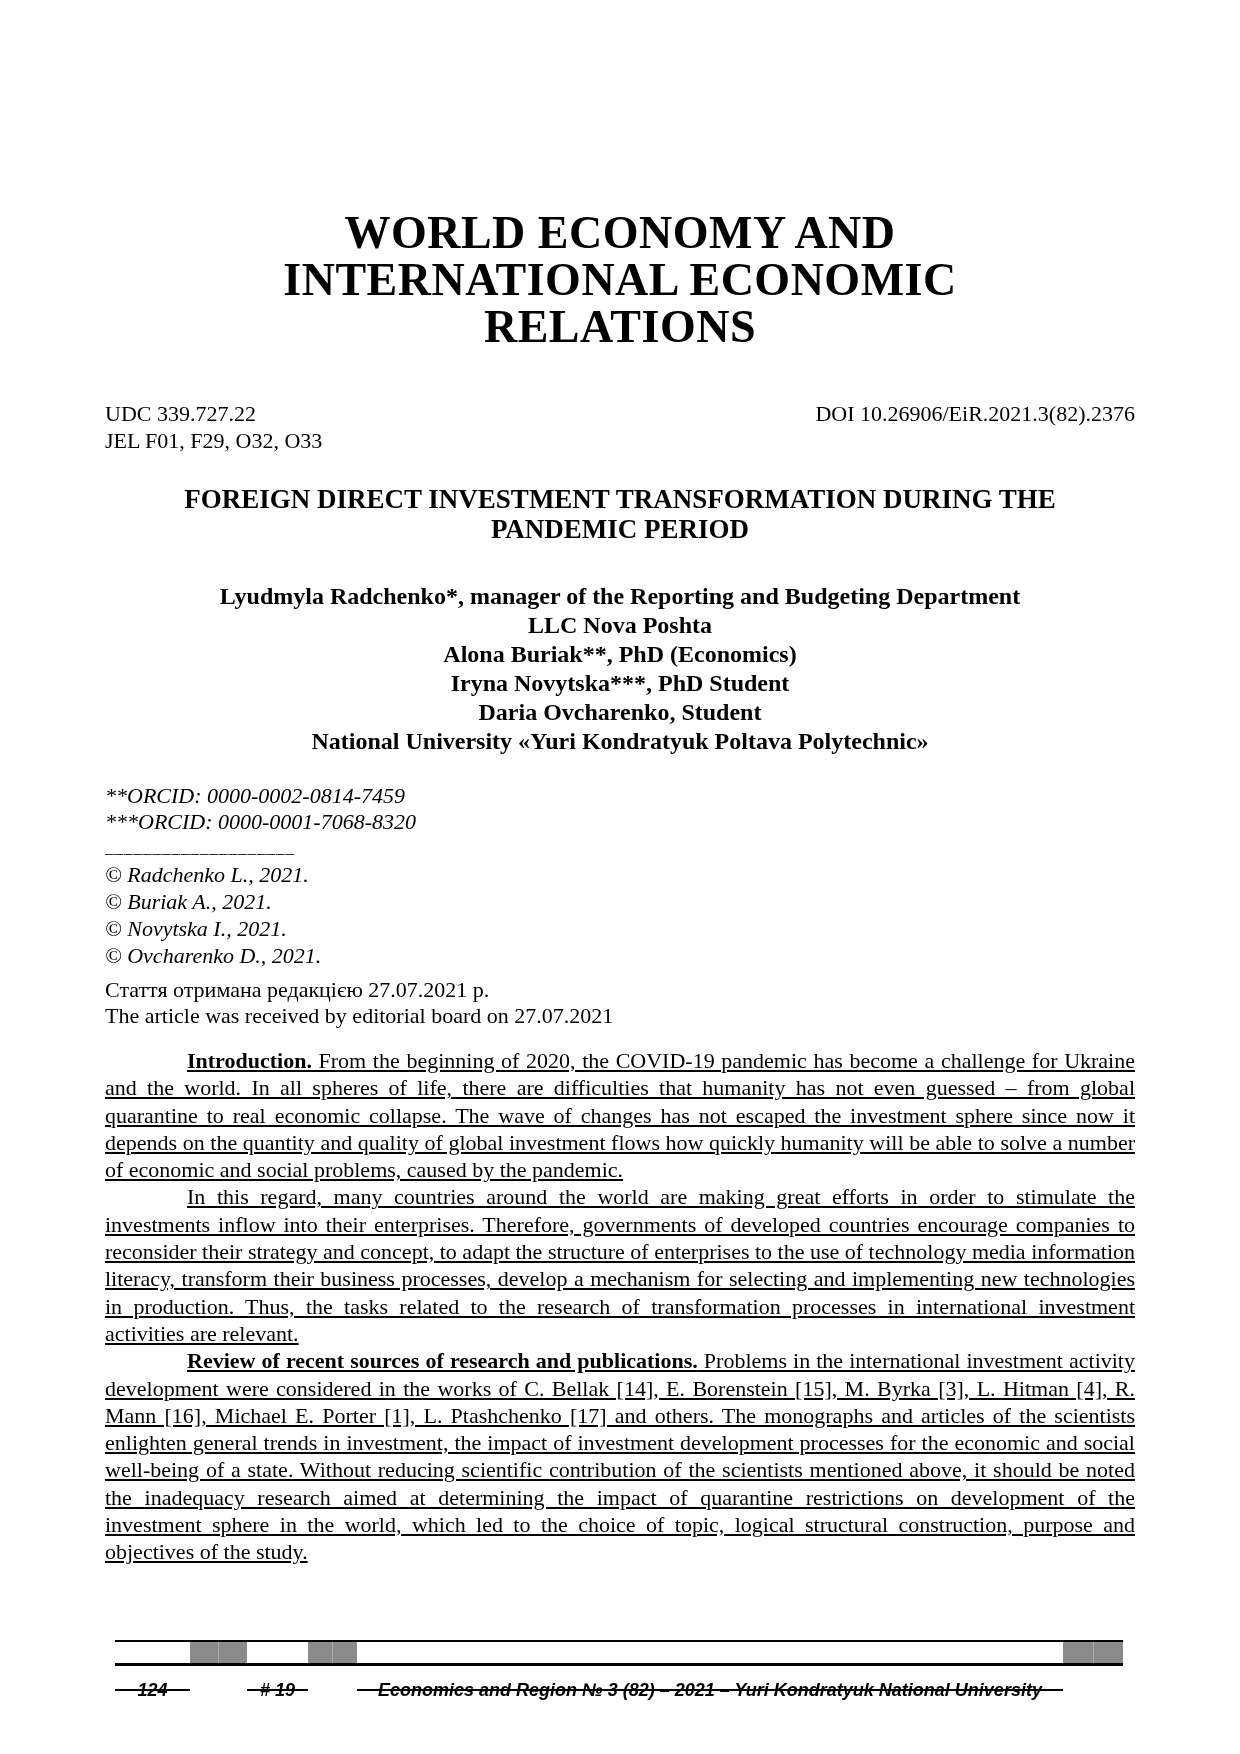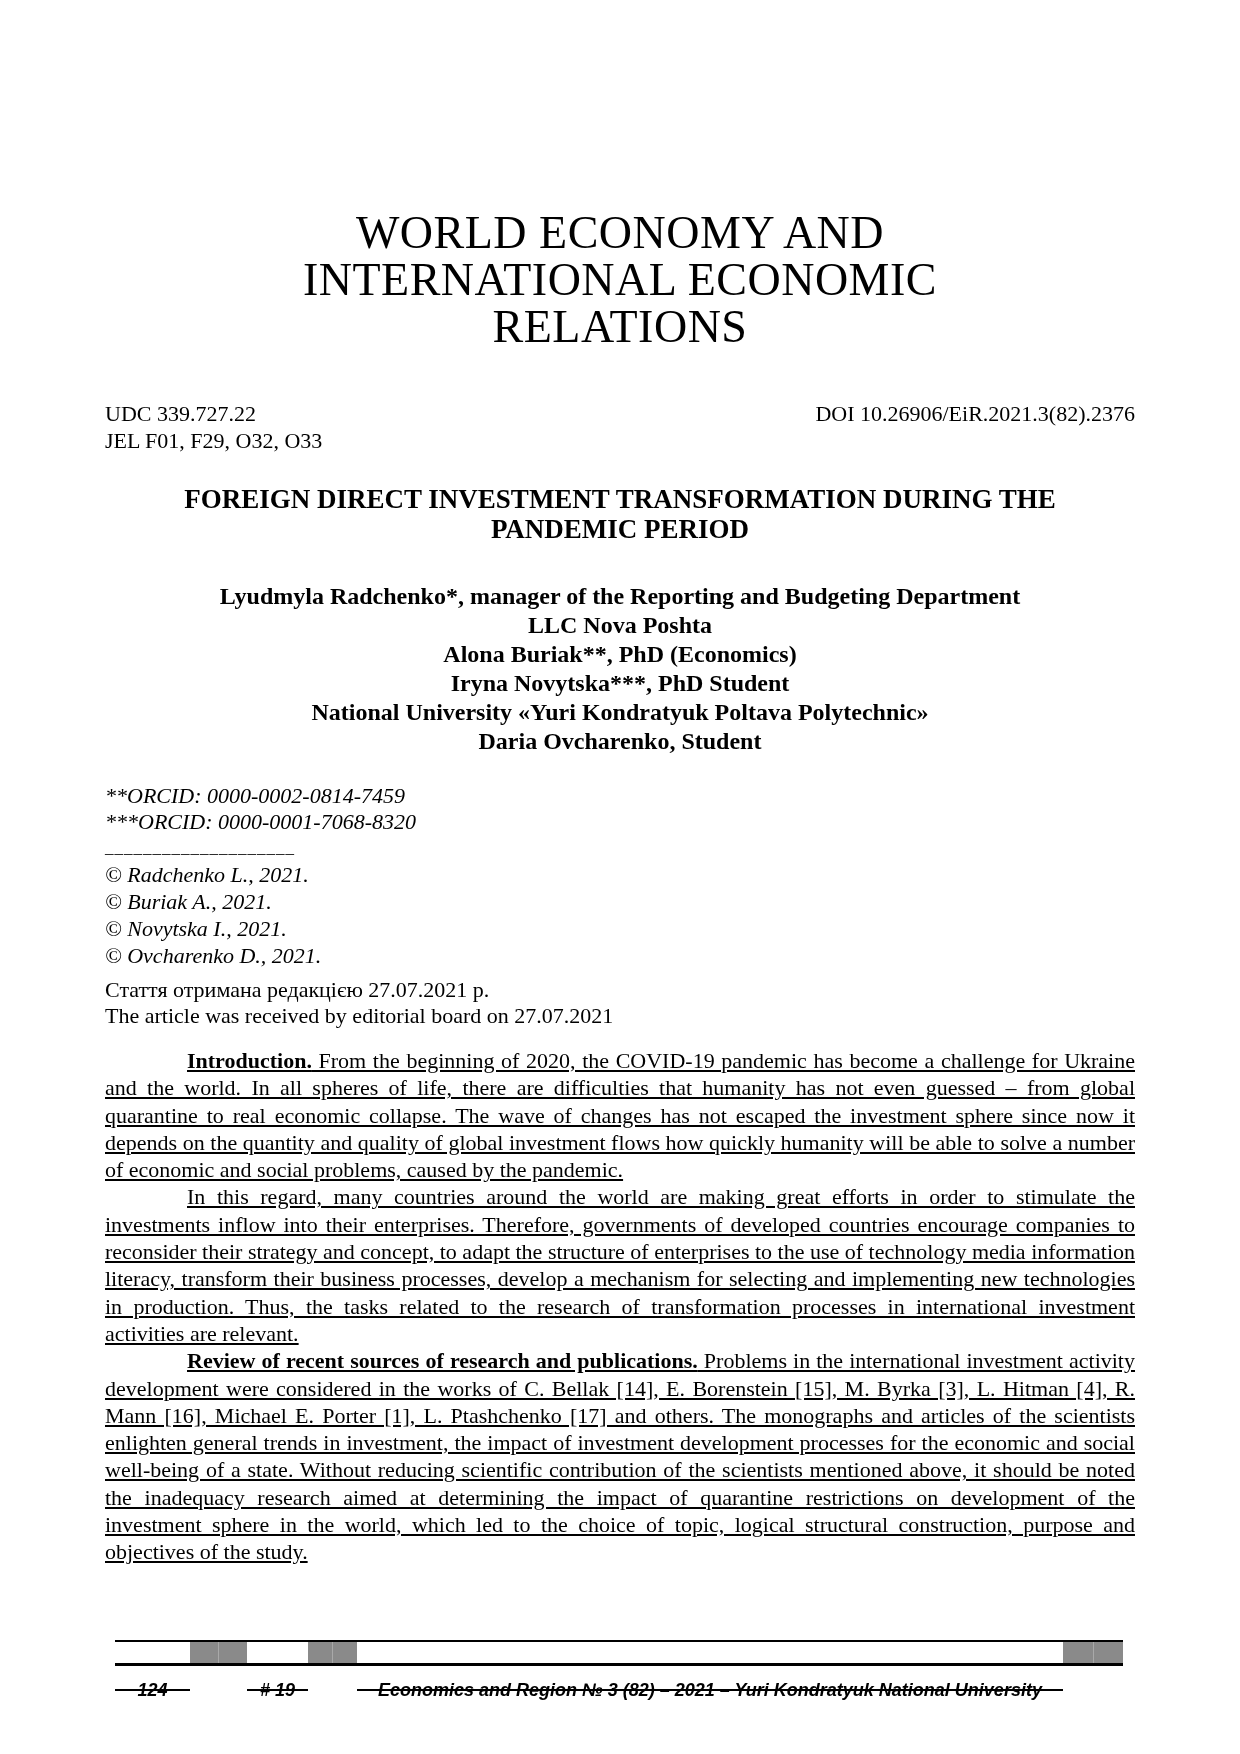--- a/index.html
+++ b/index.html
@@ -7,21 +7,21 @@
     width: 1240px; height: 1754px;
     background: #ffffff; color: #000000;
     font-family: "Liberation Serif", "DejaVu Serif", serif;
     position: relative; overflow: hidden;
   }
   .content {
     position: absolute; left: 105px; top: 0; width: 1030px;
   }
   .journal-title {
     margin-top: 209px;
-    font-size: 46px; line-height: 47px; font-weight: normal;
+    font-size: 46px; line-height: 47px; font-weight: bold;
     text-align: center; letter-spacing: 0.5px;
   }
   .meta-row {
     margin-top: 50px; position: relative;
     font-size: 22px; line-height: 27px;
   }
   .doi { position: absolute; right: 0; top: 0; }
   .article-title {
     margin-top: 30px;
     font-size: 27px; line-height: 30px; font-weight: bold;
@@ -99,22 +99,22 @@
   <div class="article-title">
     <div>FOREIGN DIRECT INVESTMENT TRANSFORMATION DURING THE</div>
     <div>PANDEMIC PERIOD</div>
   </div>
 
   <div class="authors">
     <div>Lyudmyla Radchenko*, manager of the Reporting and Budgeting Department</div>
     <div>LLC Nova Poshta</div>
     <div>Alona Buriak**, PhD (Economics)</div>
     <div>Iryna Novytska***, PhD Student</div>
+    <div>Daria Ovcharenko, Student</div>
     <div>National University «Yuri Kondratyuk Poltava Polytechnic»</div>
-    <div>Daria Ovcharenko, Student</div>
   </div>
 
   <div class="orcid-block">
     <div>**ORCID: 0000-0002-0814-7459</div>
     <div>***ORCID: 0000-0001-7068-8320</div>
   </div>
 
   <div class="copyright-block">
     <div class="footnote-separator">____________________</div>
     <div>© Radchenko L., 2021.</div>

